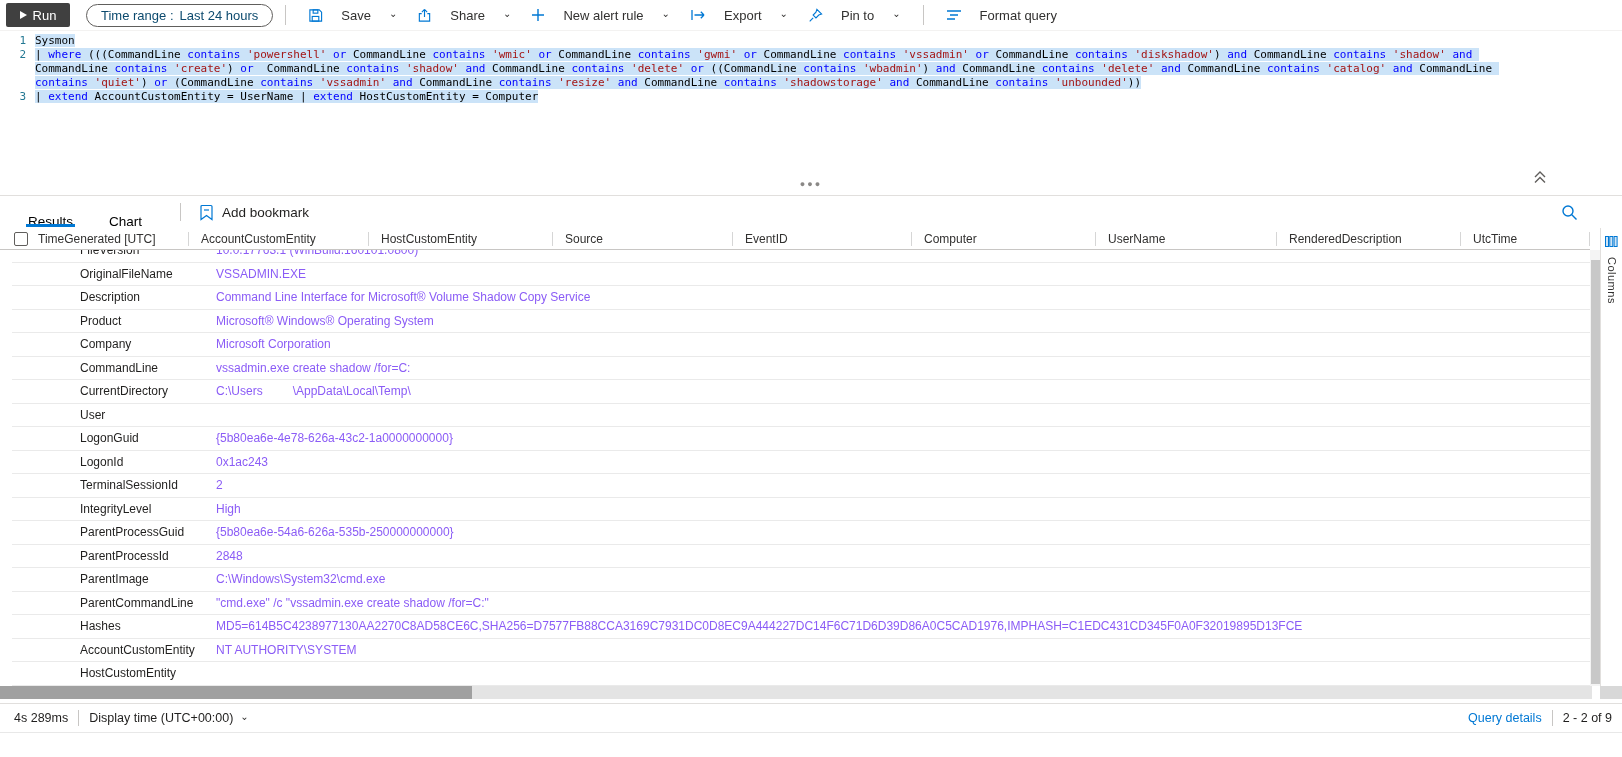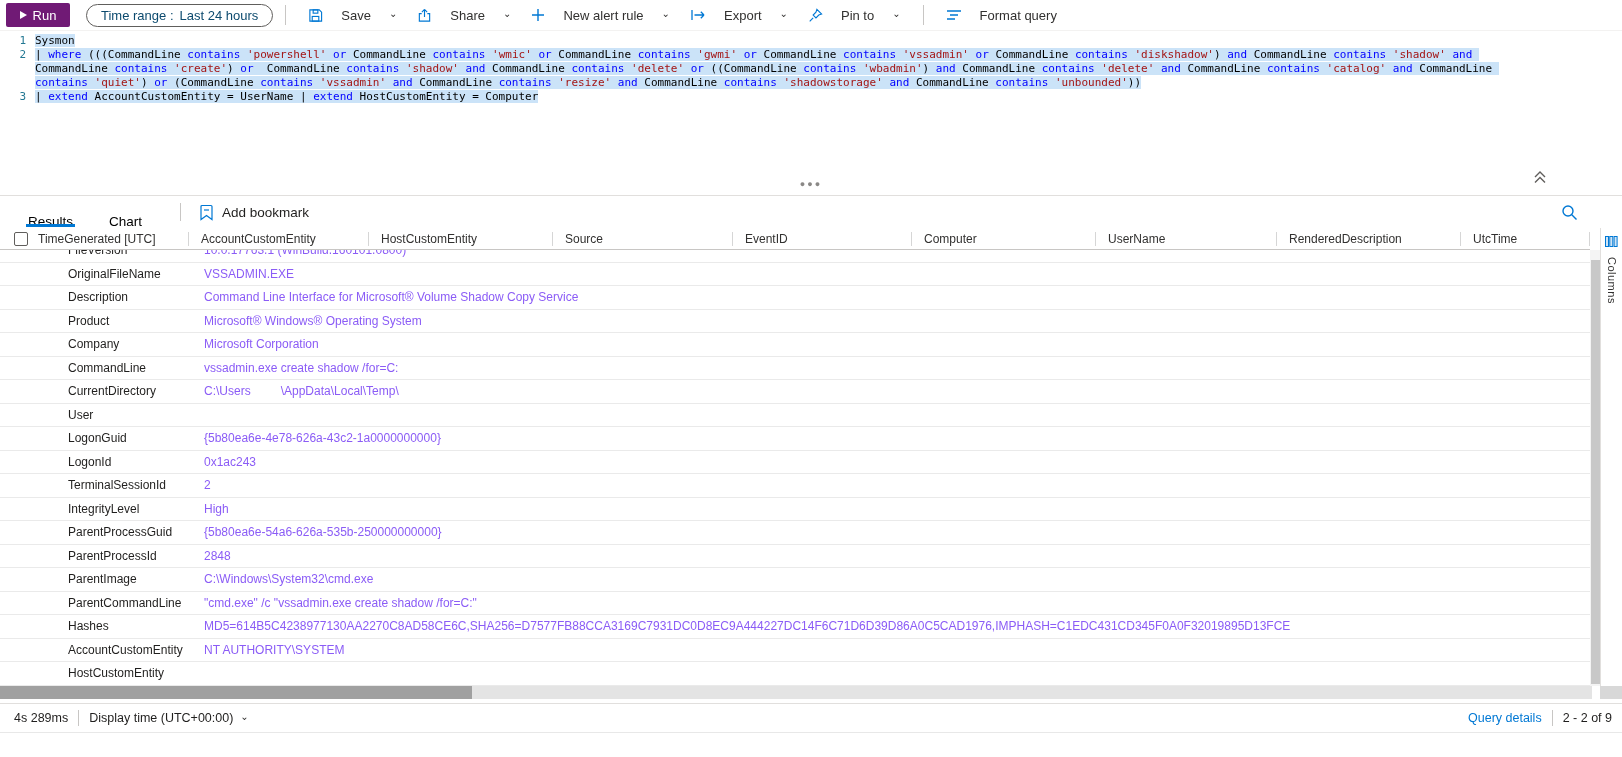--- a/index.html
+++ b/index.html
@@ -3,21 +3,21 @@
 <meta charset="utf-8">
 <style>
   * { margin:0; padding:0; box-sizing:border-box; }
   html,body { width:1622px; height:757px; background:#fff; overflow:hidden;
     font-family:"Liberation Sans", sans-serif; color:#323130; }
   #app { position:relative; width:1622px; height:757px; background:#fff; }
 
   
   #toolbar { position:absolute; top:0; left:0; width:1622px; height:31px;
     display:flex; align-items:center; padding-left:6px; border-bottom:1px solid #f3f2f1; }
-  .run-btn { height:24px; min-width:64px; background:#701a75; color:#fff; border-radius:2px;
+  .run-btn { height:24px; min-width:64px; background:#404040; color:#fff; border-radius:2px;
     display:flex; align-items:center; justify-content:center; gap:6px; font-size:13px; cursor:pointer; }
   .run-play { width:0; height:0; border-left:7px solid #fff; border-top:4.5px solid transparent;
     border-bottom:4.5px solid transparent; }
   .time-pill { height:23px; margin-left:16px; padding:0 14px; border:1px solid #605e5c; border-radius:12px;
     display:flex; align-items:center; gap:6px; font-size:13px; color:#0c4a6e; cursor:pointer; }
   .tb-sep { width:1px; height:20px; background:#c8c6c4; margin:0 12px; }
   .tb-item { display:flex; align-items:center; gap:18px; font-size:13px; color:#323130;
     margin:0 10px; cursor:pointer; white-space:nowrap; }
   .tb-item svg { display:block; }
   .chev { font-size:10px; color:#323130; line-height:1; transform:translateY(-1px); }
@@ -52,21 +52,21 @@
   
   #grid-header { position:absolute; top:228px; left:0; width:1590px; height:22px;
     display:flex; border-bottom:1px solid #c8c6c4; background:#fff; }
   .hcell { position:relative; display:flex; align-items:center; padding-left:12px;
     font-size:12px; color:#323130; overflow:hidden; white-space:nowrap; cursor:pointer; }
   .hcell .div-line { position:absolute; right:0; top:4px; width:1px; height:14px; background:#d6d6d6; }
   .hcell.first { padding-left:14px; }
   .cbx { width:14px; height:14px; border:1px solid #605e5c; border-radius:2px; background:#fff;
     margin-right:10px; flex:none; cursor:pointer; }
 
-  #rows-viewport { position:absolute; top:250px; left:0; width:1590px; height:436px; overflow:hidden; }
+  #rows-viewport { position:absolute; top:250px; left:0; width:1590px; height:436px; overflow:hidden;padding-left:12px; }
   .drow { height:23.5px; display:flex; align-items:center; border-bottom:1px solid #eaeaea; }
   .drow .k { width:136px; margin-left:68px; flex:none; font-size:12px; color:#201f1e; white-space:pre; }
   .drow .v { margin-left:0; font-size:12px; color:#8b5cf6; white-space:pre; overflow:hidden; }
   
 
   
   #vscroll { position:absolute; top:250px; left:1590px; width:11px; height:436px; background:#f4f4f4; }
   #vscroll .thumb { position:absolute; top:10px; left:1px; width:9px; height:424px; background:#c8c8c8; }
   #hscroll { position:absolute; top:686px; left:0; width:1592px; height:13px; background:#e4e4e4; }
   #hscroll .thumb { position:absolute; left:0; top:0; width:472px; height:13px; background:#a0a0a0; }

